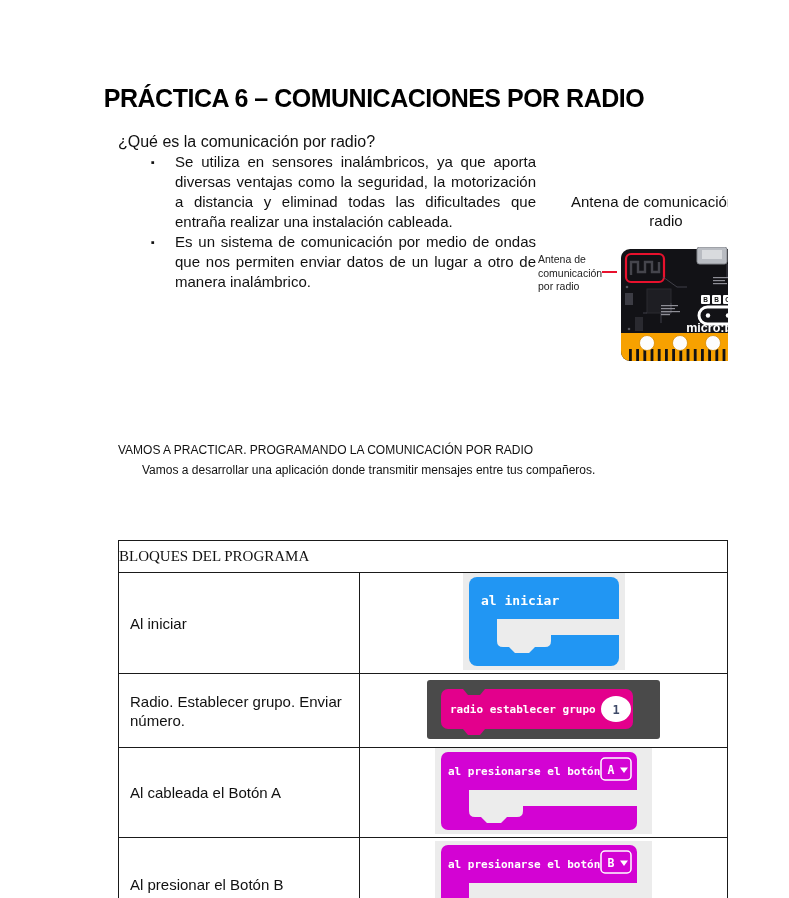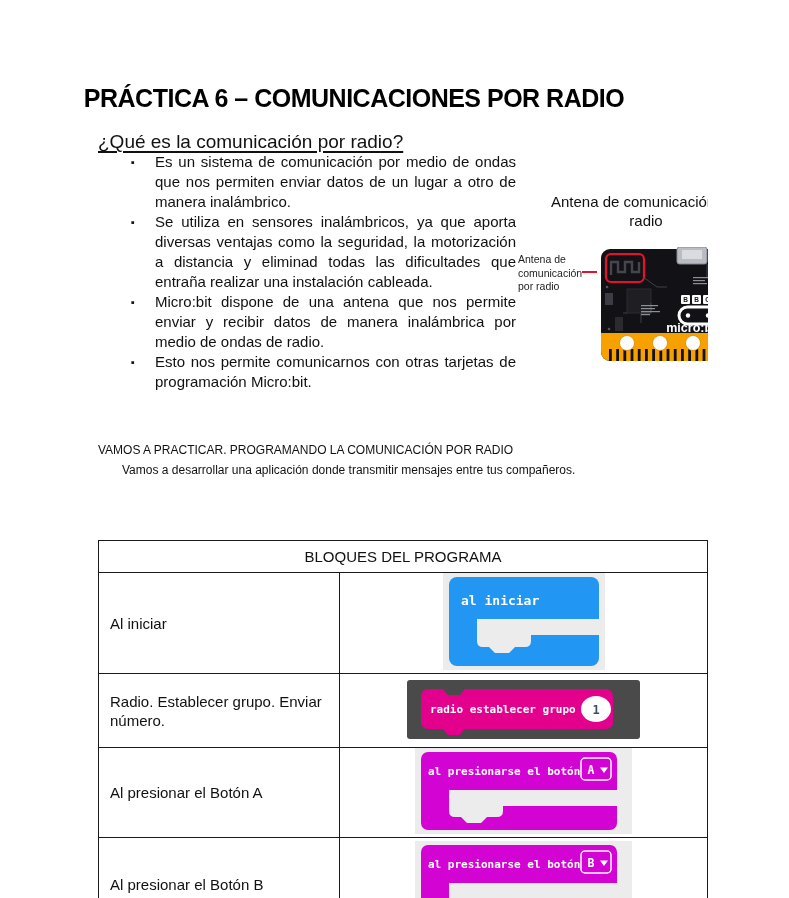--- a/index.html
+++ b/index.html
@@ -1,67 +1,63 @@
 <!DOCTYPE html>
 <html><head>
 <meta charset="utf-8">
 <style>
   * { margin:0; padding:0; box-sizing:border-box; }
   html,body { background:#ffffff; }
   body { width:789px; height:898px; font-family:"Liberation Sans", sans-serif; color:#111; }
-  .page { position:relative; width:708px; height:898px; overflow:hidden; background:#fff; }
+  .page { position:relative; width:708px; height:898px; overflow:hidden; background:#fff;margin-left:20px; }
 
   
   .doc-title { position:absolute; top:84px; left:0; width:100%; text-align:center;
                font-size:25px; font-weight:bold; letter-spacing:-0.5px; color:#000; }
 
   
   .left-col { position:absolute; top:130px; left:98px; width:418px; font-size:15px; line-height:20px; }
-  .sec-heading { font-size:19px; text-decoration:underline; text-underline-offset:3px;
+  .sec-heading { font-size:16px; text-underline-offset:3px;
                  text-decoration-thickness:1.5px; margin-top:2px; }
   ul.bullets { list-style:none; padding-left:57px; margin:0; }
   ul.bullets li { position:relative; text-align:justify; }
   ul.bullets li::before { content:"▪"; position:absolute; left:-24px; top:0px; font-size:11px; }
 
   
   .right-col { position:absolute; top:192px; left:518px; width:256px; }
   .fig-caption { width:206px; margin:0 auto; text-align:center; font-size:15px; line-height:19px; }
   .figure { display:flex; align-items:flex-start; margin-top:17px; }
   .fig-label { width:76px; font-size:10.5px; line-height:13.5px; margin-top:6px; color:#222; }
   .fig-line { width:15px; height:2px; margin-top:24px; flex:none; }
   .board-svg { flex:none; }
 
   
   .practice { position:absolute; top:440px; left:98px; width:658px; font-size:12px; line-height:20px; }
   .practice p.ind { text-indent:24px; text-align:justify; }
 
   
   .blocks-table { position:absolute; top:540px; left:98px; border-collapse:collapse; table-layout:fixed; }
   .blocks-table td { border:1.6px solid #1a1a1a; font-size:15px; }
-  .blocks-table td.thead { text-align:center; height:32px; }
+  .blocks-table td.thead { text-align:left; height:32px;font-family:Liberation Serif, serif; }
   .blocks-table td.lbl { padding-left:11px; padding-right:8px; vertical-align:middle; line-height:19px; }
   .blocks-table td.img { text-align:center; vertical-align:middle; }
   .blocks-table td.img-top { text-align:center; vertical-align:top; padding-top:3px; }
 </style>
 </head>
 <body>
 
 <div class="page">
 
   <div class="doc-title">PRÁCTICA 6 – COMUNICACIONES POR RADIO</div>
 
   <div class="left-col">
     <div class="sec-heading">¿Qué es la comunicación por radio?</div>
     <ul class="bullets">
+      <li>Se utiliza en sensores inalámbricos, ya que aporta diversas ventajas como la seguridad, la motorización a distancia y eliminad todas las dificultades que entraña realizar una instalación cableada.</li>
       <li>Es un sistema de comunicación por medio de ondas que nos permiten enviar datos de un lugar a otro de manera inalámbrico.</li>
-      <li>Se utiliza en sensores inalámbricos, ya que aporta diversas ventajas como la seguridad, la motorización a distancia y eliminad todas las dificultades que entraña realizar una instalación cableada.</li>
-    </ul>
-    <ul class="bullets">
-      <li>Micro:bit dispone de una antena que nos permite enviar y recibir datos de manera inalámbrica por medio de ondas de radio.</li>
-      <li>Esto nos permite comunicarnos con otras tarjetas de programación Micro:bit.</li>
     </ul>
   </div>
 
   <div class="right-col">
     <div class="fig-caption">Antena de comunicación por radio</div>
     <div class="figure">
       <div class="fig-label">Antena de comunicación por radio</div>
       <div class="fig-line" style="background:#E8112D;"></div>
       <svg class="board-svg" width="192" height="122" viewBox="0 0 192 122">
 
@@ -208,21 +204,21 @@
           <polygon points="36,49 41,55 53,55 58,49" fill="#E3008C"></polygon>
           <polygon points="36,9 41,15 53,15 58,9" fill="#4A4A4A"></polygon>
           <text x="23" y="33" fill="#fff" font-size="11" font-weight="bold" font-family="DejaVu Sans Mono, monospace">radio establecer grupo</text>
           <ellipse cx="189" cy="29" rx="15" ry="13" fill="#ffffff"></ellipse>
           <text x="189" y="33.5" text-anchor="middle" fill="#3E4A68" font-size="12" font-weight="bold" font-family="DejaVu Sans Mono, monospace">1</text>
         </svg>
       </td>
     </tr>
 
     <tr style="height:88px;">
-      <td class="lbl">Al presionar el Botón A</td>
+      <td class="lbl">Al cableada el Botón A</td>
       <td class="img">
         <svg width="217" height="86" viewBox="0 0 217 86">
           <rect x="0" y="0" width="217" height="86" fill="#ECECEC"></rect>
           <rect x="6" y="4" width="196" height="78" rx="7" fill="#D303D3"></rect>
           <path d="M34,42 L217,42 L217,58 L88,58 L88,63 Q88,69 82,69 L72,69 L66,75 L52,75 L46,69 L40,69 Q34,69 34,63 Z" fill="#ECECEC"></path>
           <text x="13" y="27" fill="#fff" font-size="11" font-weight="bold" font-family="DejaVu Sans Mono, monospace">al presionarse el botón</text>
           <g>
             <rect x="166" y="10" width="30" height="22" rx="4" fill="none" stroke="#fff" stroke-width="1.5"></rect>
             <text x="176" y="26" text-anchor="middle" fill="#fff" font-size="11.5" font-weight="bold" font-family="DejaVu Sans Mono, monospace">A</text>
             <polygon points="185,19.5 193,19.5 189,25" fill="#fff"></polygon>

